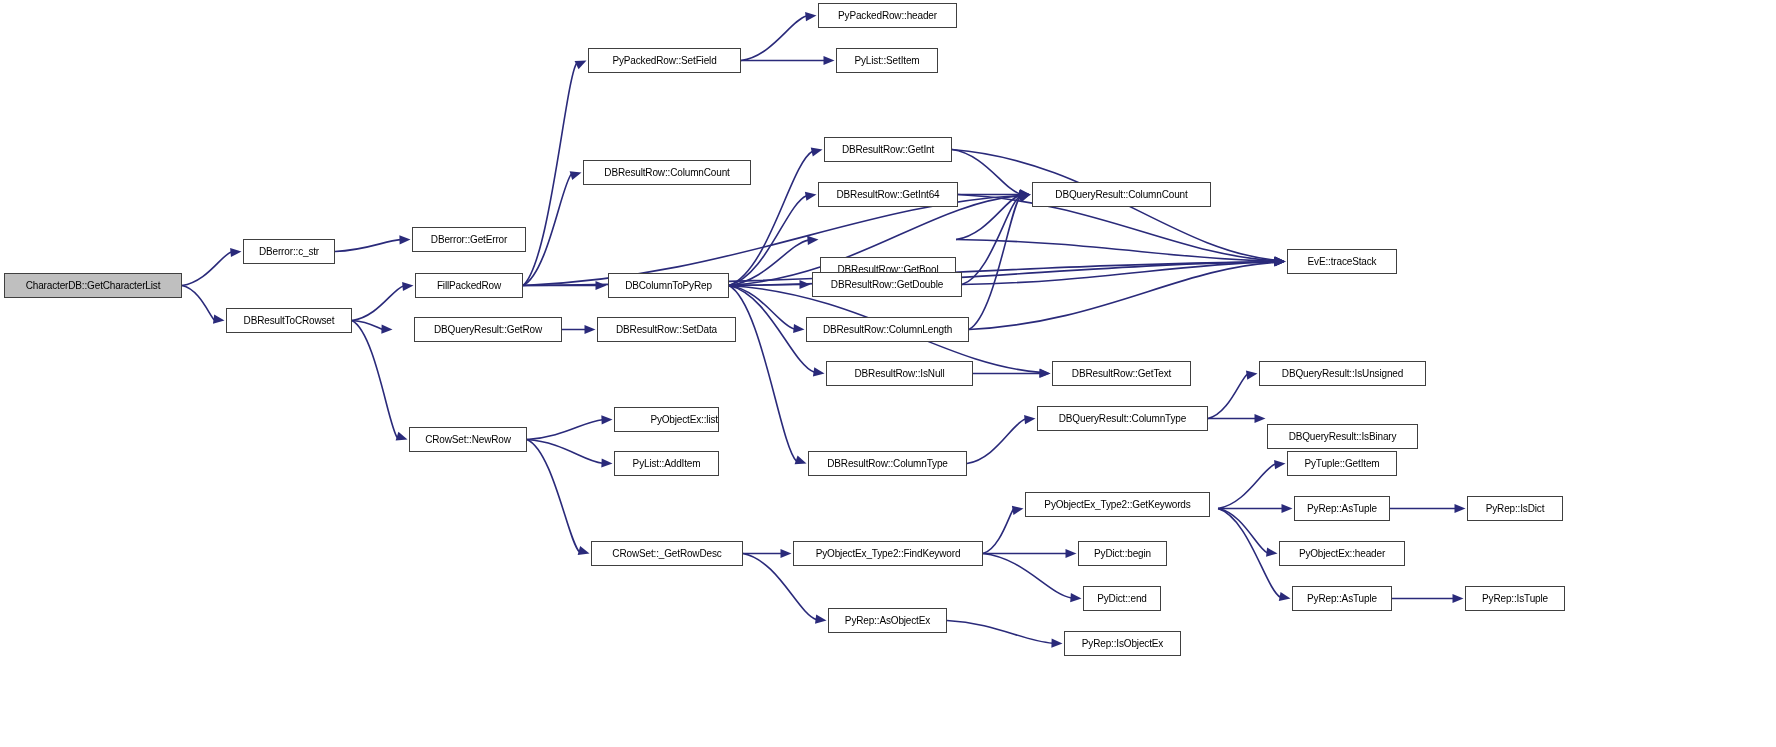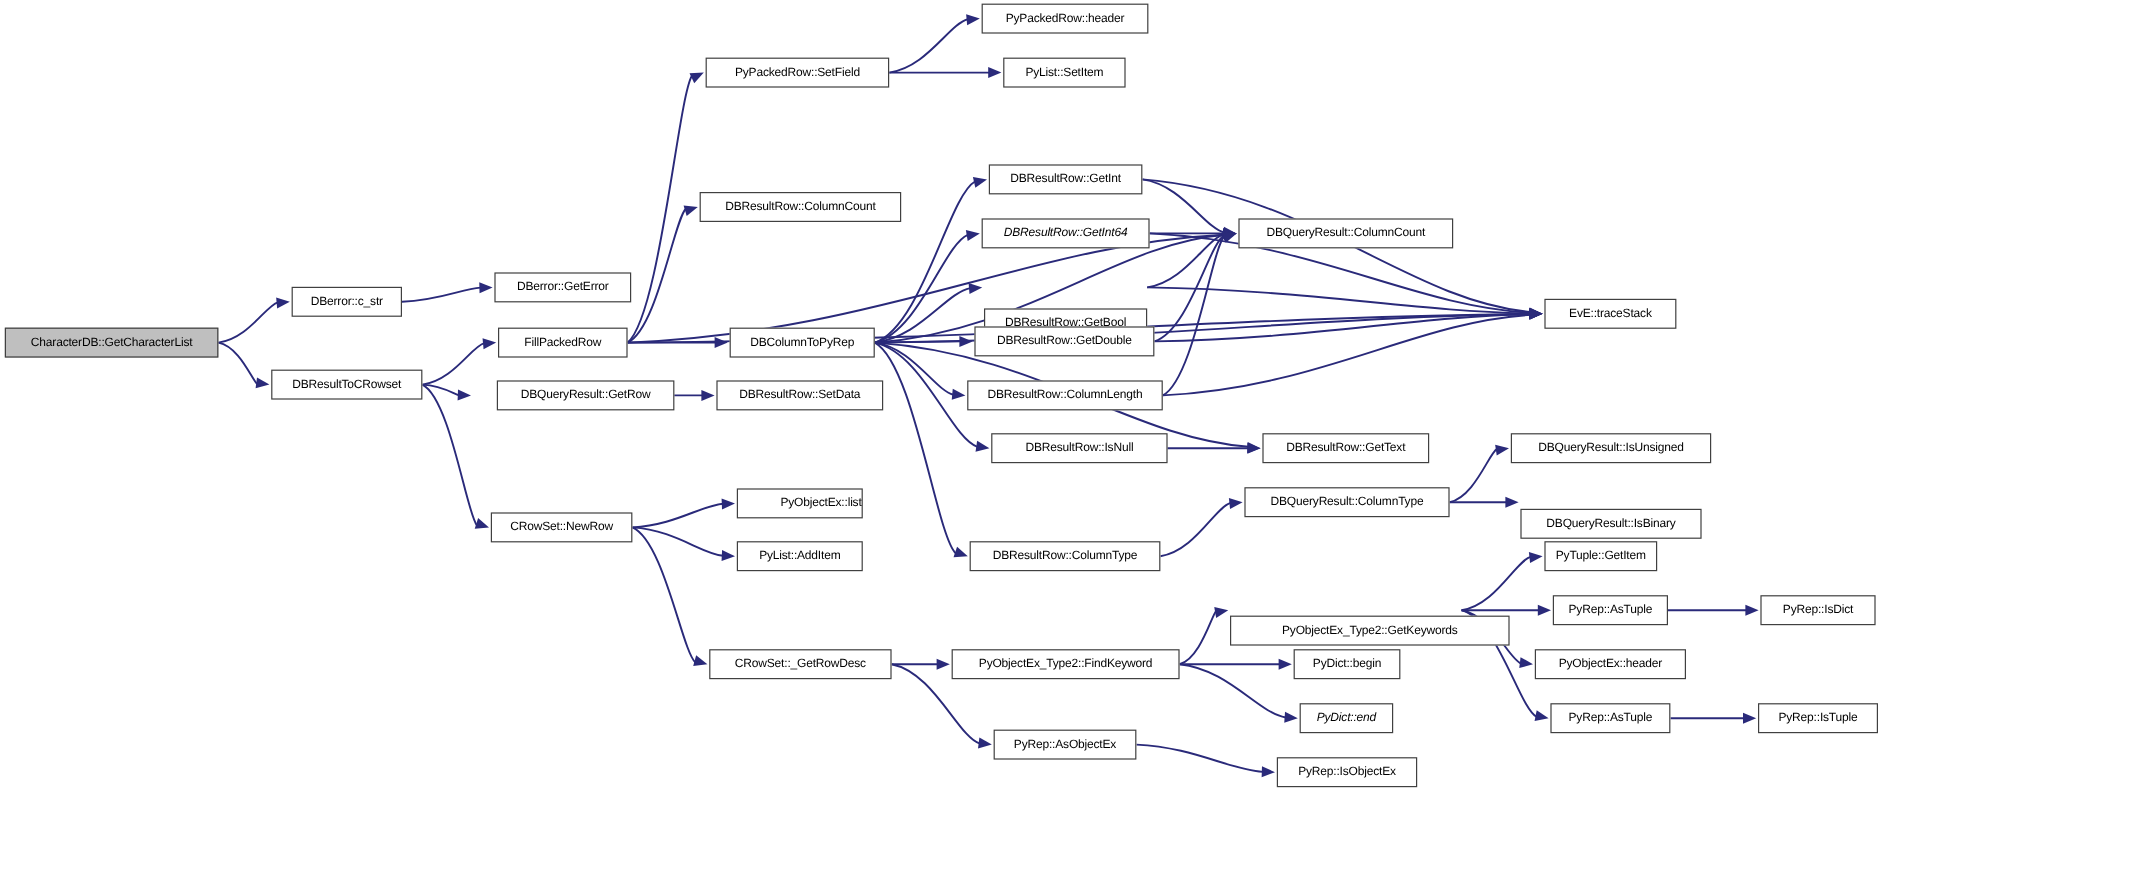--- a/index.html
+++ b/index.html
@@ -213,21 +213,21 @@
       </div>
       <div class="node" style="left: 818px; top: 3px; width: 139px; height: 25px;">
         <span>PyPackedRow::header</span>
       </div>
       <div class="node" style="left: 836px; top: 48px; width: 102px; height: 25px;">
         <span>PyList::SetItem</span>
       </div>
       <div class="node" style="left: 824px; top: 137px; width: 128px; height: 25px;">
         <span>DBResultRow::GetInt</span>
       </div>
-      <div class="node" style="left: 818px; top: 182px; width: 140px; height: 25px; font-style: italic;">
+      <div class="node" style="left: 818px; top: 182px; width: 140px; height: 25px;">
         <span>DBResultRow::GetInt64</span>
       </div>
       <div class="node" style="left: 820px; top: 227px; width: 136px; height: 25px; margin-top: 30px;">
         <span>DBResultRow::GetBool</span>
       </div>
       <div class="node" style="left: 812px; top: 272px; width: 150px; height: 25px;">
         <span>DBResultRow::GetDouble</span>
       </div>
       <div class="node" style="left: 806px; top: 317px; width: 163px; height: 25px;">
         <span>DBResultRow::ColumnLength</span>
@@ -243,42 +243,42 @@
       </div>
       <div class="node" style="left: 1032px; top: 182px; width: 179px; height: 25px;">
         <span>DBQueryResult::ColumnCount</span>
       </div>
       <div class="node" style="left: 1052px; top: 361px; width: 139px; height: 25px;">
         <span>DBResultRow::GetText</span>
       </div>
       <div class="node" style="left: 1037px; top: 406px; width: 171px; height: 25px;">
         <span>DBQueryResult::ColumnType</span>
       </div>
-      <div class="node" style="left: 1025px; top: 513px; width: 233px; height: 25px;">
+      <div class="node" style="left: 1025px; top: 492px; width: 185px; height: 25px;">
         <span>PyObjectEx_Type2::GetKeywords</span>
       </div>
       <div class="node" style="left: 1078px; top: 541px; width: 89px; height: 25px;">
         <span>PyDict::begin</span>
       </div>
-      <div class="node" style="left: 1083px; top: 586px; width: 78px; height: 25px; font-style: italic;">
+      <div class="node" style="left: 1083px; top: 586px; width: 78px; height: 25px;">
         <span>PyDict::end</span>
       </div>
       <div class="node" style="left: 1064px; top: 631px; width: 117px; height: 25px;">
         <span>PyRep::IsObjectEx</span>
       </div>
       <div class="node" style="left: 1287px; top: 249px; width: 110px; height: 25px;">
         <span>EvE::traceStack</span>
       </div>
       <div class="node" style="left: 1259px; top: 361px; width: 167px; height: 25px;">
         <span>DBQueryResult::IsUnsigned</span>
       </div>
       <div class="node" style="left: 1267px; top: 424px; width: 151px; height: 25px;">
         <span>DBQueryResult::IsBinary</span>
       </div>
-      <div class="node" style="left: 1287px; top: 451px; width: 94px; height: 25px;">
+      <div class="node" style="left: 1287px; top: 451px; width: 110px; height: 25px;">
         <span>PyTuple::GetItem</span>
       </div>
       <div class="node" style="left: 1294px; top: 496px; width: 96px; height: 25px;">
         <span>PyRep::AsTuple</span>
       </div>
       <div class="node" style="left: 1279px; top: 541px; width: 126px; height: 25px;">
         <span>PyObjectEx::header</span>
       </div>
       <div class="node" style="left: 1292px; top: 586px; width: 100px; height: 25px;">
         <span>PyRep::AsTuple</span>

